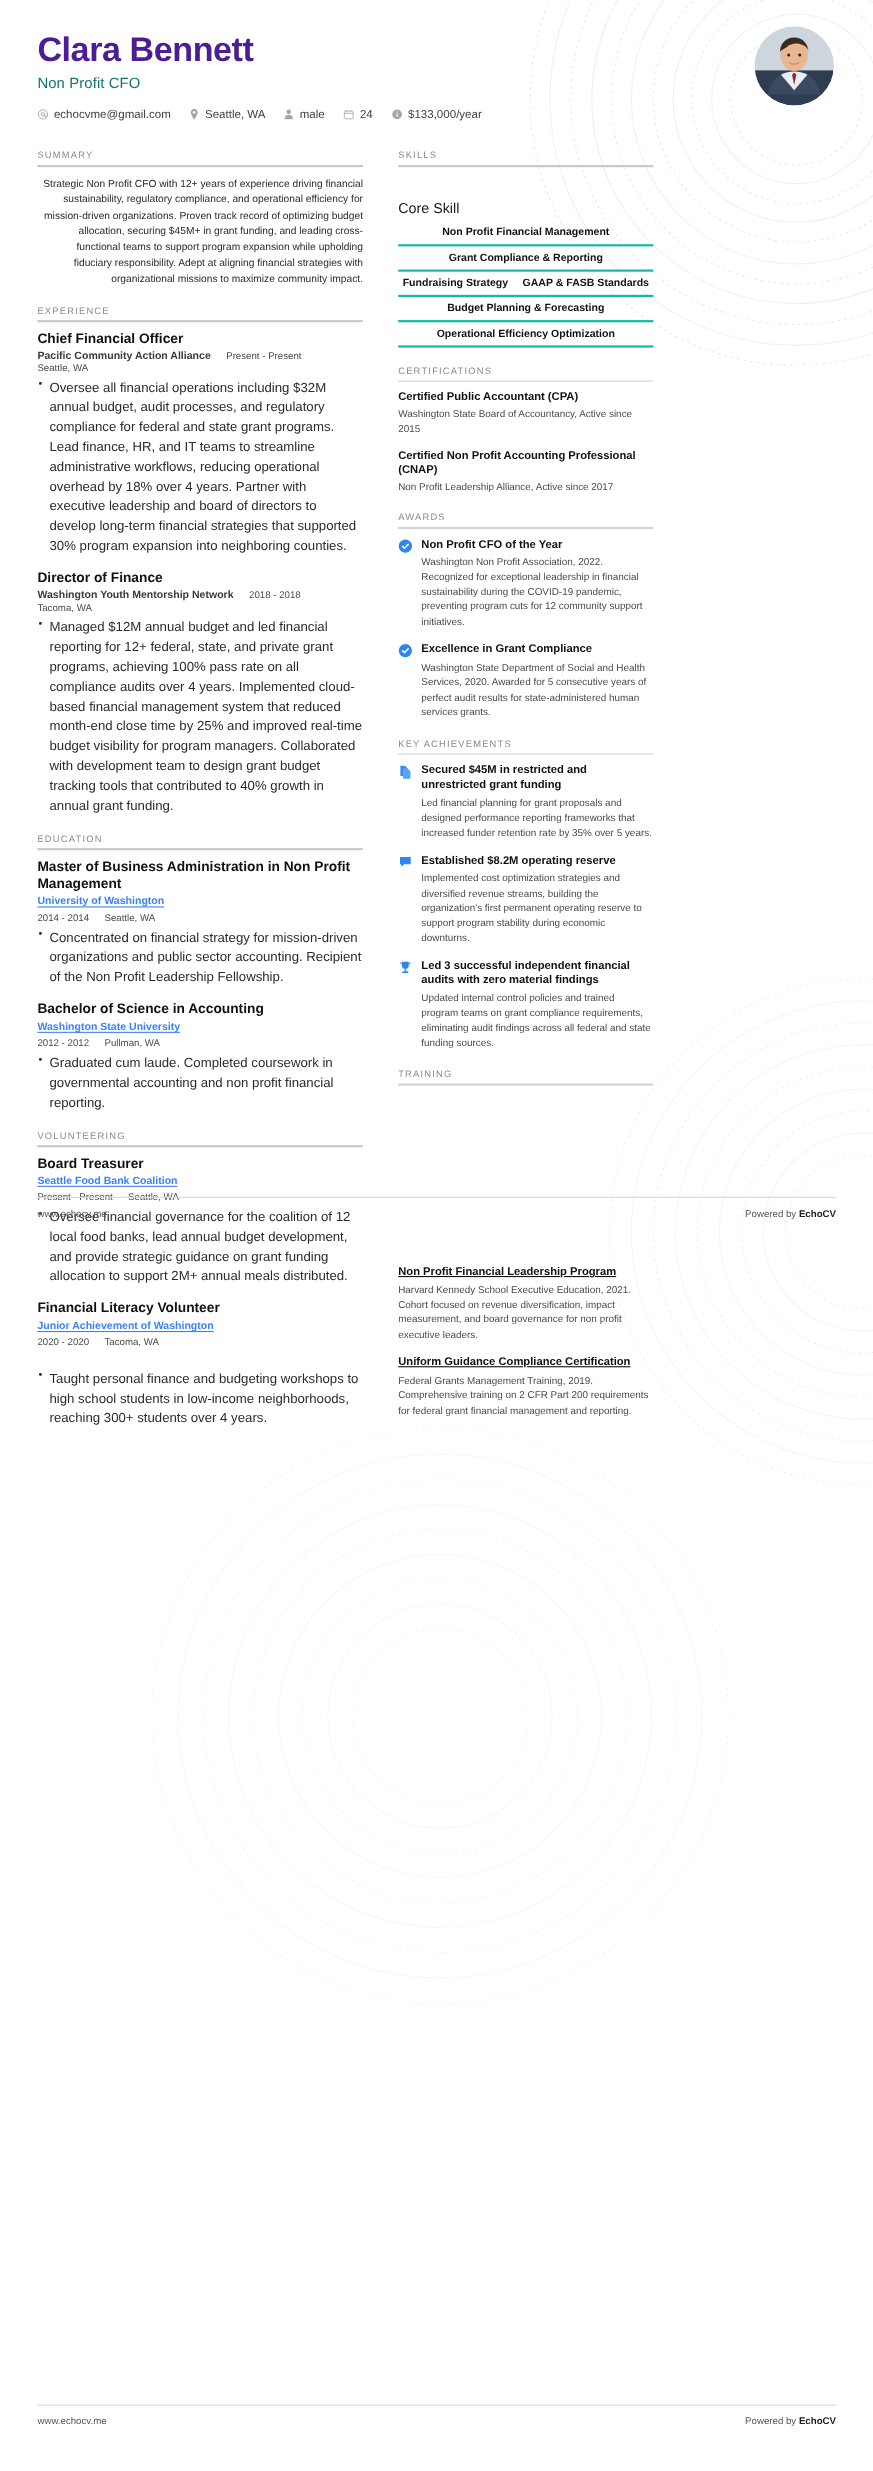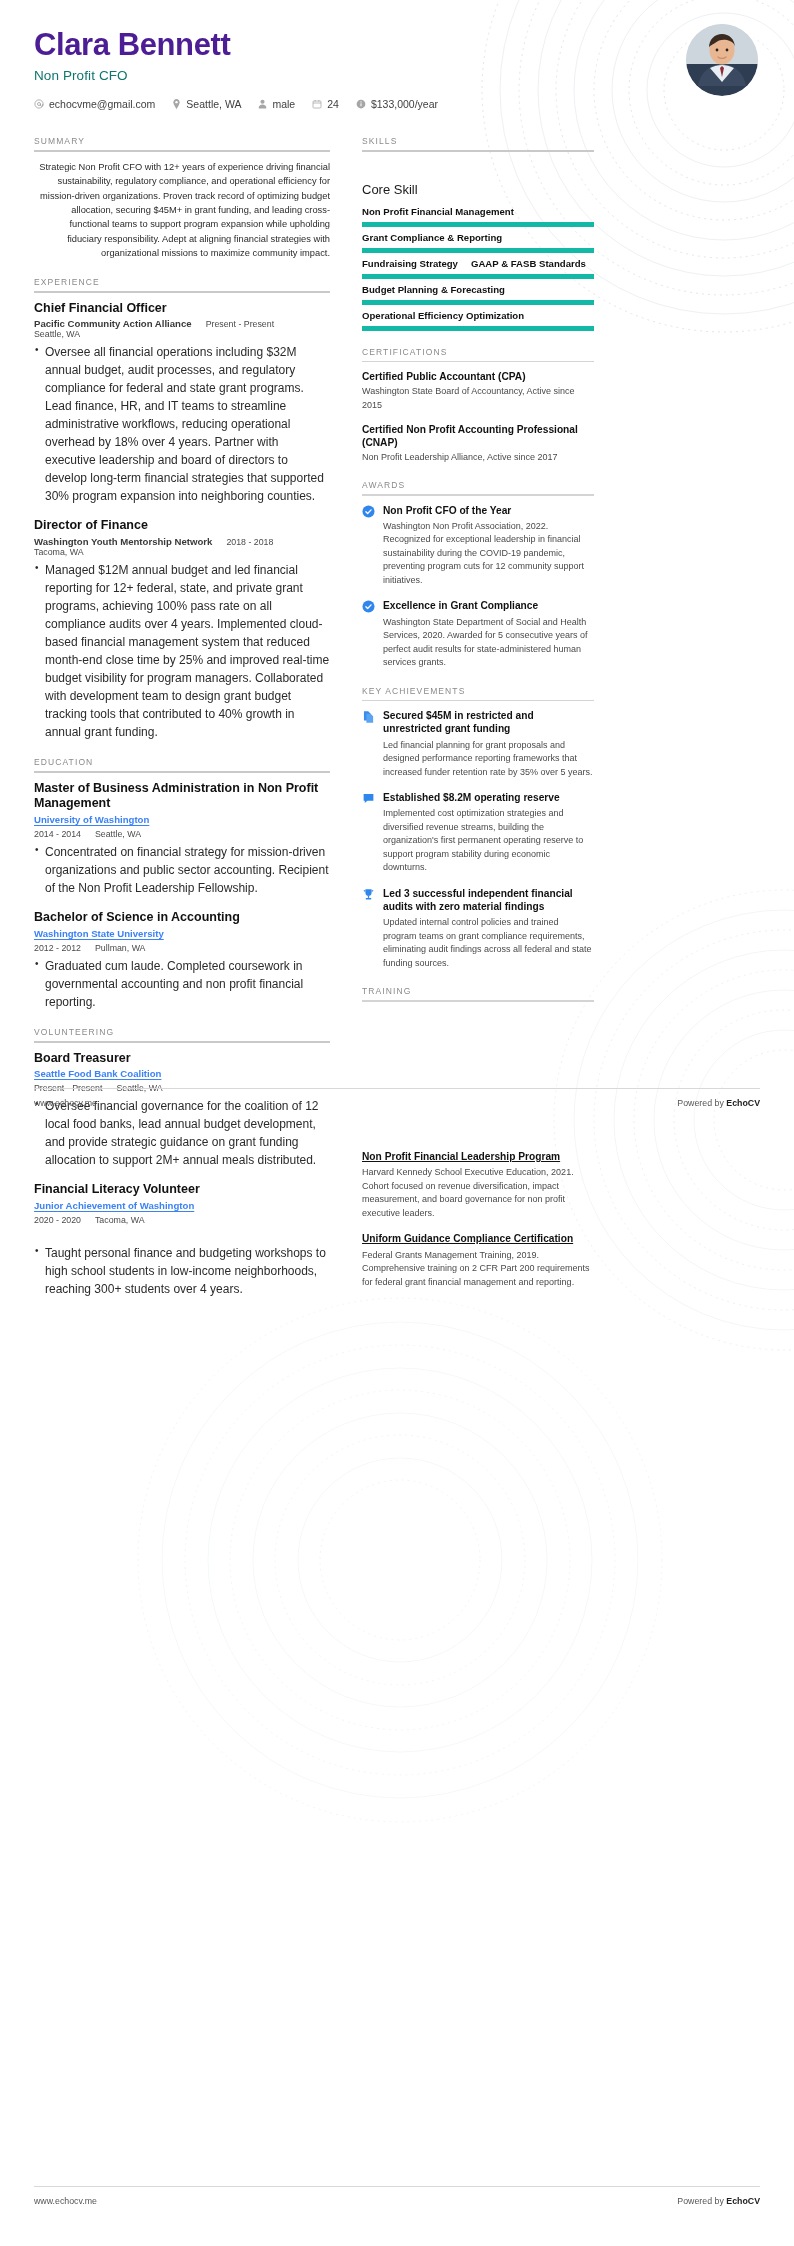--- a/index.html
+++ b/index.html
@@ -96,21 +96,22 @@
   ul.bullets li::before {
     content: "•"; position: absolute; left: 1px; top: -1px;
     color: #2b2b2b; font-size: 10px;
   }
 
   
   .core-skill-label { font-size: 13px; font-weight: 400; color: #1a1a1a; margin-bottom: 4px; margin-top: 30px; }
   .skill-row {
     display: flex; align-items: baseline; gap: 13px; flex-wrap: wrap;
     padding: 5px 0 5px 0;
-    border-bottom: 5px solid #14b8a6;
+    border-bottom: 2px solid #14b8a6;
+    justify-content: center;
   }
   .skill-row:first-of-type { border-top: 1px solid #d8d8d8; }
   .skill-name { font-size: 9.6px; font-weight: 700; color: #111; }
 
   
   .cert { margin-bottom: 11px; }
   .cert-name { font-size: 10.2px; font-weight: 700; color: #111; line-height: 1.3; margin-bottom: 2px; }
   .cert-issuer { font-size: 9px; line-height: 1.45; color: #4a4a4a; }
 
   

